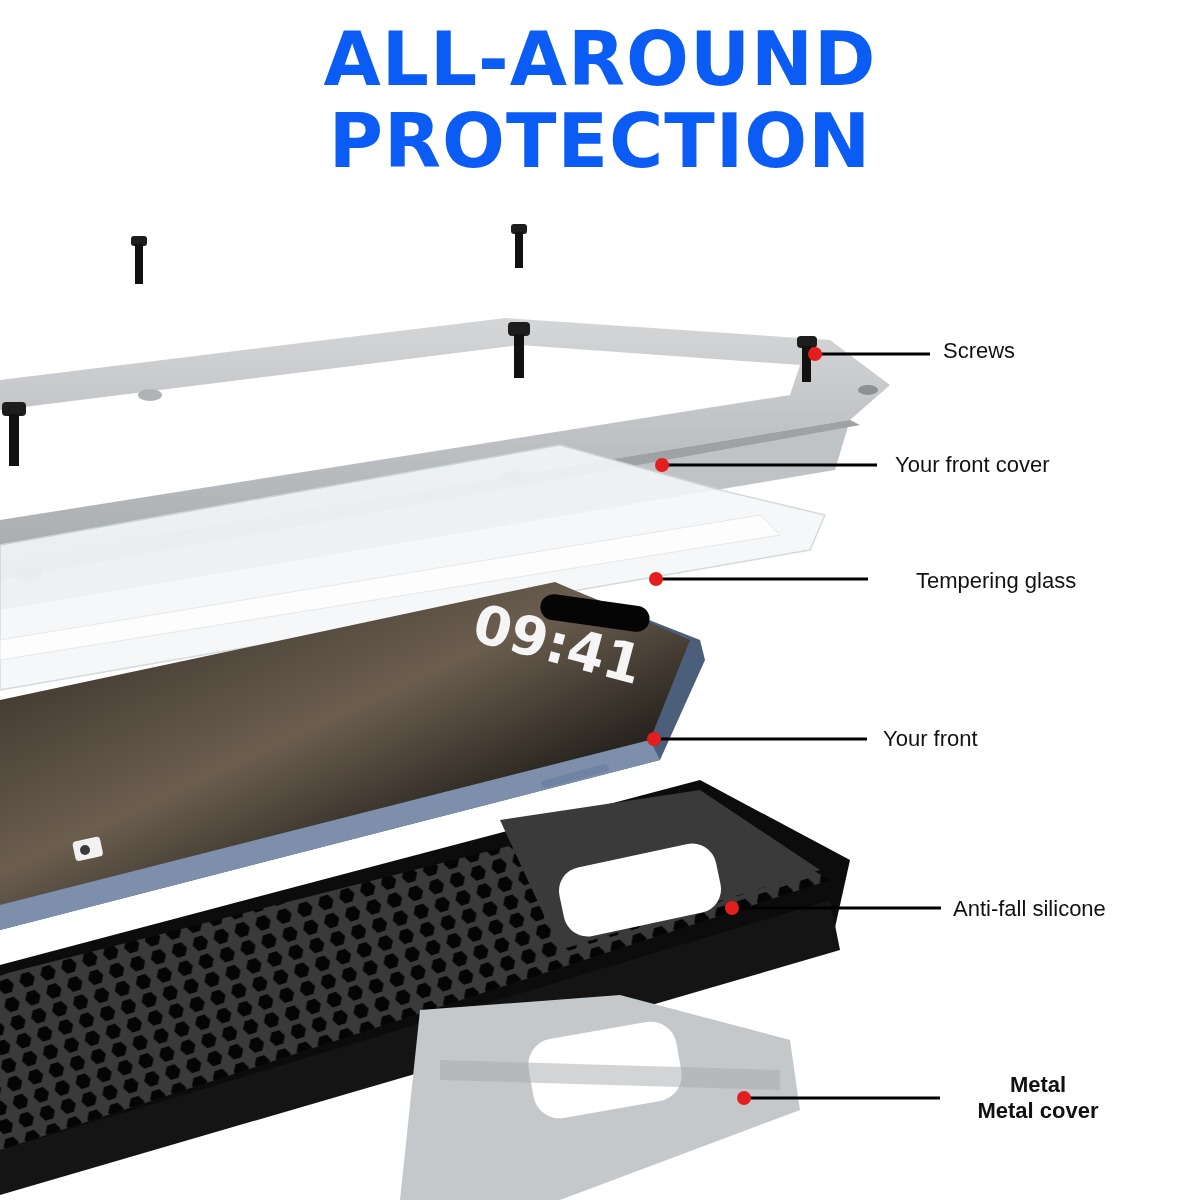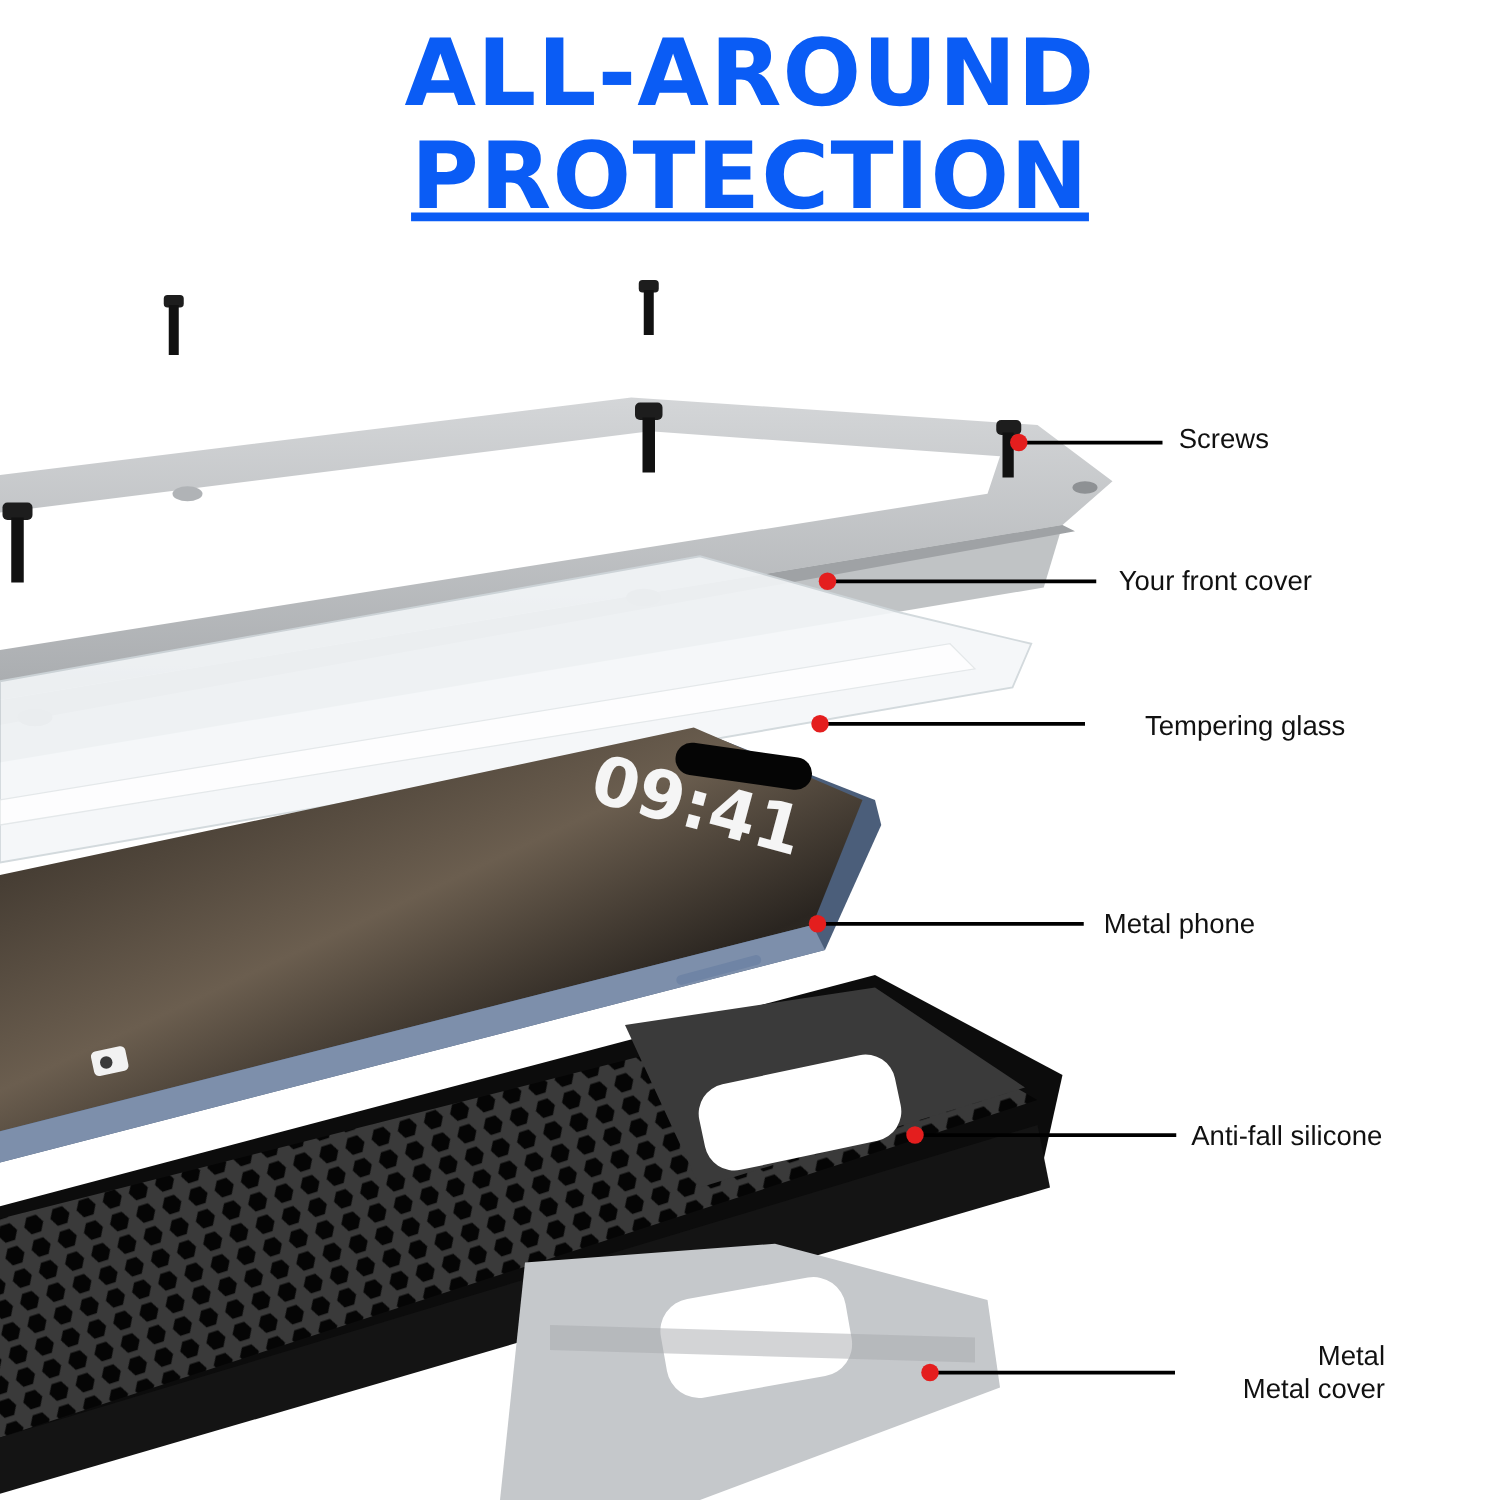--- a/index.html
+++ b/index.html
@@ -1,22 +1,22 @@
 <!DOCTYPE html>
 <html><head>
   <meta charset="utf-8">
   <style>
     html, body { margin: 0; padding: 0; background: #ffffff; }
     body { width: 1200px; height: 1200px; position: relative; overflow: hidden; font-family: "Liberation Sans", "DejaVu Sans", sans-serif; }
     .title { position: absolute; left: 0; width: 1200px; text-align: center; color: #0a5cf5; font-family: "DejaVu Sans", "Liberation Sans", sans-serif; font-weight: bold; font-size: 74px; letter-spacing: 1px; line-height: 1; }
     .title.l1 { top: 22px; }
-    .title.l2 { top: 104px; text-decoration: underline; }
+    .title.l2 { top: 104px; }
     svg.art { position: absolute; left: 0; top: 0; }
     .label { position: absolute; color: #111; font-size: 22px; line-height: 1.2; white-space: nowrap; }
-    .label.center { text-align: right; }
+    .label.center { text-align: center; font-weight: bold; }
   </style>
 </head>
 <body>
 
 <div class="title l1">ALL-AROUND</div>
 <div class="title l2">PROTECTION</div>
 
 <svg class="art" width="1200" height="1200" viewBox="0 0 1200 1200">
   <defs>
     <linearGradient id="metal" x1="0" y1="0" x2="0" y2="1">
@@ -112,18 +112,18 @@
     <circle cx="656" cy="579" r="7"></circle>
     <circle cx="654" cy="739" r="7"></circle>
     <circle cx="732" cy="908" r="7"></circle>
     <circle cx="744" cy="1098" r="7"></circle>
   </g>
 </svg>
 
 <div class="label" style="left:943px; top:338px;">Screws</div>
 <div class="label" style="left:895px; top:452px;">Your front cover</div>
 <div class="label" style="left:884px; top:568px;margin-left:32px;">Tempering glass</div>
-<div class="label" style="left:883px; top:726px;">Metal phone</div>
+<div class="label" style="left:883px; top:726px;">Your front</div>
 <div class="label" style="left:953px; top:896px;">Anti-fall silicone</div>
 <div class="label center" style="left:968px; top:1072px; width:140px;">
   <div>Metal</div>
   <div>Metal cover</div>
 </div>
 
 </body></html>

